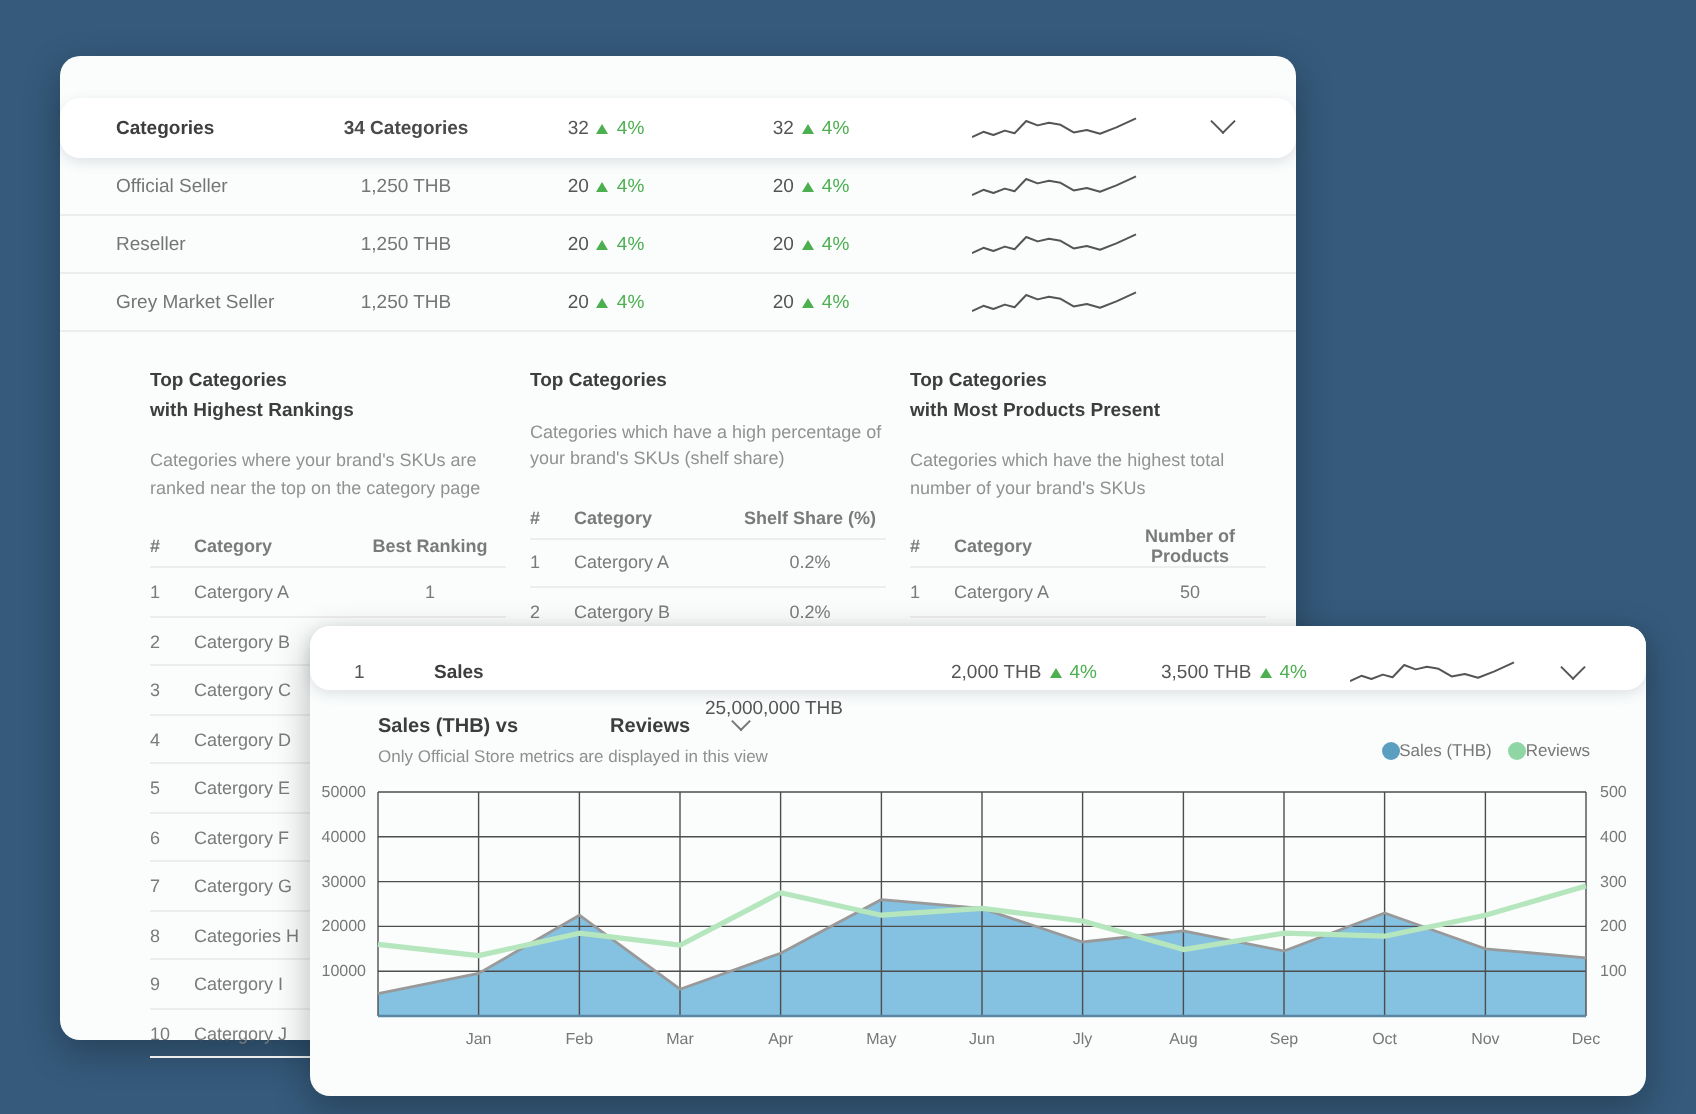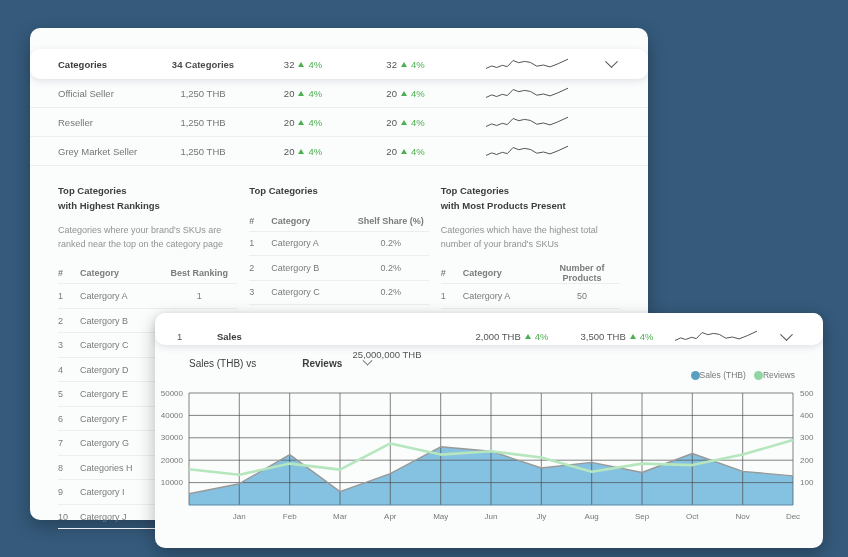--- a/index.html
+++ b/index.html
@@ -25,36 +25,36 @@
   .metric{display:flex;align-items:center;justify-content:center;gap:4px;}
   .m-num{font-size:9.5px;color:#555;}
   .tri{width:0;height:0;border-left:3px solid transparent;border-right:3px solid transparent;border-bottom:5px solid #4caf50;display:inline-block;}
   .pct{font-size:9.5px;color:#4caf50;}
   .spark{display:flex;justify-content:center;}
   .spark svg{display:block;}
   .chev-cell{justify-self:end;padding-right:32px;}
   .chev{display:inline-block;width:8px;height:8px;border-right:1.6px solid #555;border-bottom:1.6px solid #555;transform:rotate(45deg) translate(-2px,-2px);}
 
   
-  .sections{display:flex;gap:12px;padding:18px 28px 0;}
+  .sections{display:flex;gap:12px;padding:18px 45px 0;}
   .section{width:188px;}
   .sec-title{font-size:9.5px;font-weight:bold;color:#3d3d3d;line-height:1.55;}
   .sec-desc{margin-top:11px;font-size:9px;color:#919191;line-height:1.5;min-height:27px;width:178px;}
   .sec-table{margin-top:12px;}
   .t-row{display:grid;grid-template-columns:22px 1fr 76px;align-items:center;height:23.5px;border-bottom:1px solid #ededed;}
   .t-head{height:20px;}
   .t-head span{font-size:8.5px;font-weight:bold;color:#3d3d3d;}
   .t-row span{font-size:9px;color:#7a7a7a;}
   .t-cell-val{text-align:center;}
 
   
   .chart-meta{display:flex;align-items:flex-start;padding:13px 28px 0 34px;}
   .cm-left{}
   .cm-title-line{display:flex;align-items:center;}
-  .cm-title{font-size:10px;font-weight:normal;color:#3d3d3d;}
+  .cm-title{font-size:10px;font-weight:bold;color:#3d3d3d;}
   .cm-dd{display:inline-flex;align-items:center;gap:22px;margin-left:46px;cursor:pointer;}
   .cm-dd-label{font-size:10px;font-weight:bold;color:#3d3d3d;}
   .cm-dd .chev{width:6px;height:6px;border-color:#777;}
   .cm-sub{margin-top:4px;font-size:8.5px;color:#8f8f8f;}
   .legend{margin-left:auto;margin-top:12px;display:flex;align-items:center;gap:8px;}
   .legend-item{display:flex;align-items:center;gap:0;}
   .legend-dot{width:9px;height:9px;border-radius:50%;}
   .legend-label{font-size:8.5px;color:#777;}
 
   .chart-wrap{margin-top:8px;}
@@ -215,20 +215,21 @@
               <span>10</span>
               <span>Catergory J</span>
               <span class="t-cell-val"></span>
             </div>
           </div>
       </div>
       <div class="section">
         <div class="sec-title">
           <div>Top Categories</div>
         </div>
+        <div class="sec-desc">Categories which have a high percentage of your brand's SKUs (shelf share)</div>
         <div class="sec-table">
             <div class="t-row t-head">
               <span>#</span>
               <span>Category</span>
               <span class="t-cell-val">Shelf Share (%)</span>
             </div>
             <div class="t-row">
               <span>1</span>
               <span>Catergory A</span>
               <span class="t-cell-val">0.2%</span>
@@ -303,20 +304,21 @@
 
     <div class="chart-meta">
       <div class="cm-left">
         <div class="cm-title-line">
           <span class="cm-title">Sales (THB) vs</span>
           <span class="cm-dd">
             <span class="cm-dd-label">Reviews</span>
             <span class="chev"></span>
           </span>
         </div>
+        <div class="cm-sub">Only Official Store metrics are displayed in this view</div>
       </div>
       <div class="legend">
         <span class="legend-item">
           <span class="legend-dot" style="background: rgb(90, 159, 192);"></span>
           <span class="legend-label">Sales (THB)</span>
         </span>
         <span class="legend-item">
           <span class="legend-dot" style="background: rgb(144, 214, 164);"></span>
           <span class="legend-label">Reviews</span>
         </span>

